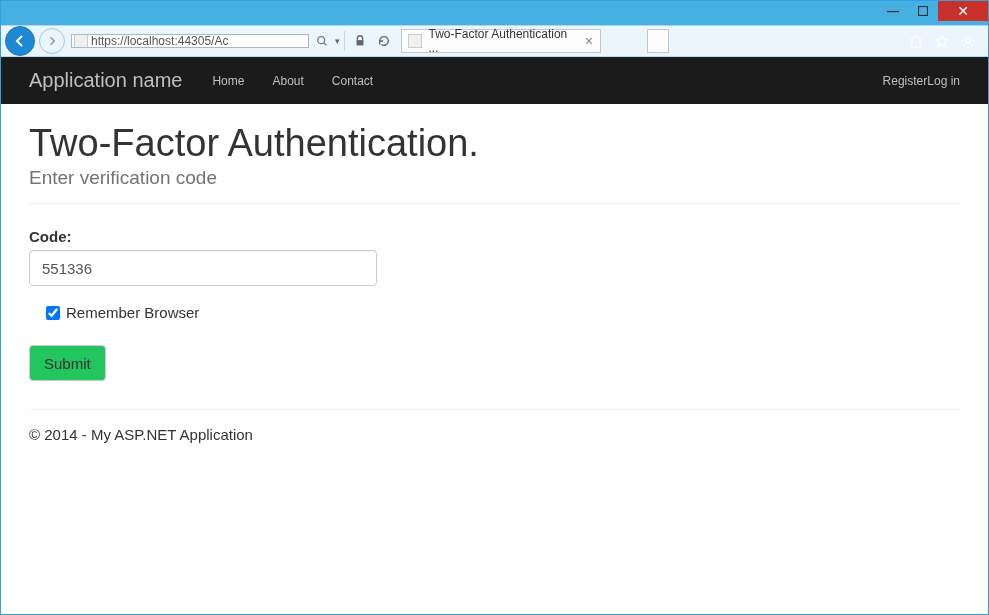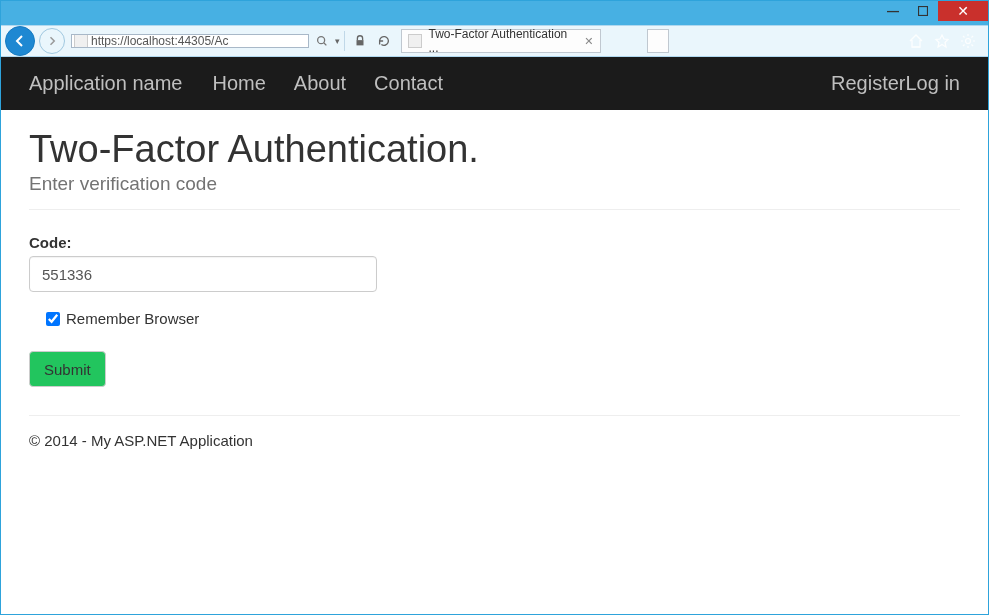--- a/index.html
+++ b/index.html
@@ -24,24 +24,24 @@
     .search-ctl { width: 14px; height: 14px; margin: 0 4px; }
     .divider { width: 1px; height: 20px; background: #c0d8e8; margin: 0 2px; }
     .tabs { display: flex; align-items: center; margin-left: 4px; gap: 46px; }
     .tab-btn { height: 24px; border: 1px solid #c0c8d0; background: #fdfdfd; display: flex; align-items: center; padding: 0 6px; font-size: 12px; color: #333; gap: 4px; max-width: 200px; }
     .tab-close { font-size: 11px; color: #888; margin-left: 4px; }
     .toolbar-right { margin-left: auto; display: flex; align-items: center; gap: 10px; padding-right: 8px; }
     .toolbar-right svg { fill: #fff; opacity: 0.9; width: 16px; height: 16px; }
     
     
     .page-viewport { flex: 1; background: #fff; overflow: auto; }
-    .navbar { background: #1b1b1b; height: 53px; display: flex; align-items: center; padding: 0 28px; }
+    .navbar { background: #1b1b1b; height: 47px; display: flex; align-items: center; padding: 0 28px; }
     .brand { color: #bfbfbf; font-size: 20px; margin-right: 30px; }
     .nav-links { display: flex; gap: 28px; }
-    .nav-link { color: #bfbfbf; font-size: 20px; text-decoration: none; }
+    .nav-link { color: #bfbfbf; font-size: 12px; text-decoration: none; }
     .nav-right { margin-left: auto; display: flex; }
     
     .container { padding: 18px 28px; }
     h1 { font-weight: 400; font-size: 38px; color: #333; margin-bottom: 2px; }
     h4 { font-weight: 400; font-size: 19px; color: #737373; margin-bottom: 14px; }
     hr { border: none; border-top: 1px solid #eee; margin: 14px 0 24px 0; }
     .form-label { font-weight: bold; font-size: 15px; color: #333; display: block; margin-bottom: 5px; }
     .form-control { width: 348px; height: 36px; border: 1px solid #ccc; border-radius: 4px; padding: 0 12px; font-size: 15px; color: #555; box-shadow: inset 0 1px 1px rgba(0,0,0,0.05); }
     .checkbox-row { margin-top: 18px; display: flex; align-items: center; gap: 6px; font-size: 15px; color: #333; padding-left: 17px; }
     .checkbox-row input { width: 14px; height: 14px; }

